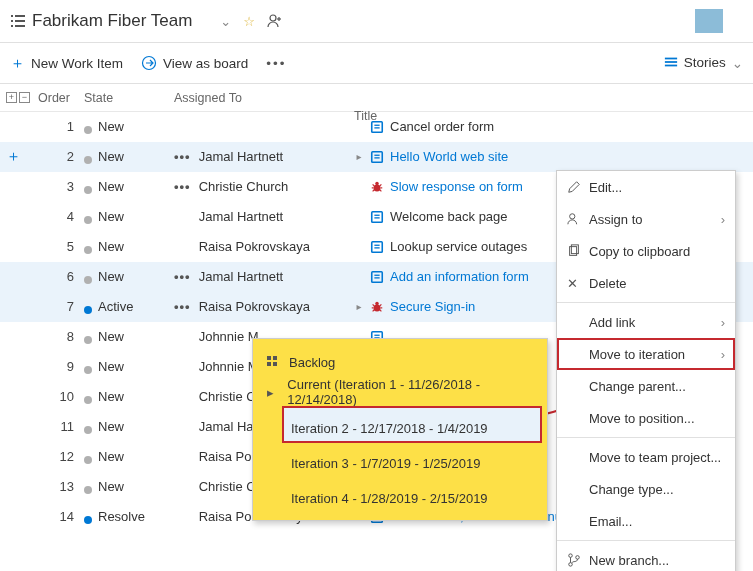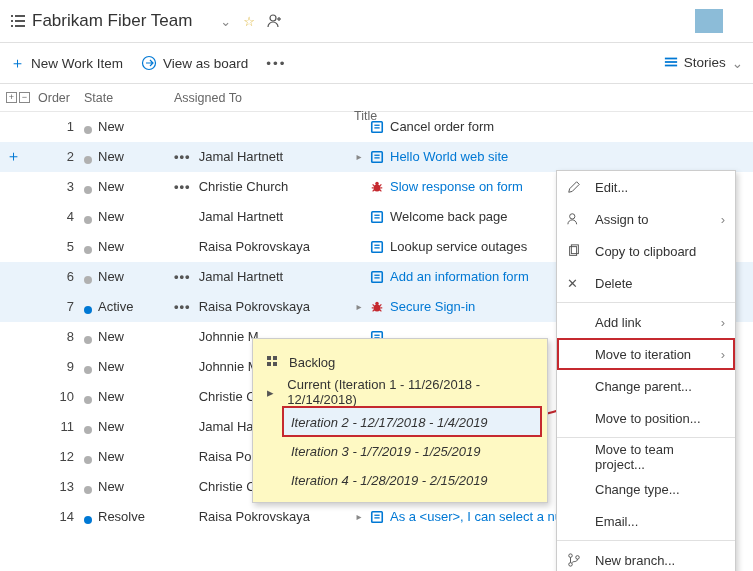--- a/index.html
+++ b/index.html
@@ -91,30 +91,30 @@
   .wi-icon.bug { color:#c5292f; }
   .title-text { white-space: nowrap; overflow: hidden; text-overflow: ellipsis; }
   .title-text.link { color:#0078d4; }
 
   
   .iter-menu {
     position: absolute;
     left: 252px;
     top: 338px;
     width: 296px;
-    background: #fef9c3;
+    background: #fde047;
     border: 1px solid #ccc;
     box-shadow: 2px 3px 6px rgba(0,0,0,0.2);
     padding: 8px 0 8px 0;
     z-index: 5;
   }
   .iter-menu .row-item { display:flex; align-items:center; height:30px; padding: 0 14px; font-size:13px; }
   .iter-menu .row-item .iicon { width:22px; color:#555; }
   .iter-menu .section { color:#777; font-size:12px; font-weight:600; padding: 8px 14px 4px 38px; letter-spacing:0.5px; }
-  .iter-menu .option { padding: 8px 14px 6px 38px; font-size:13px;font-style:italic; }
+  .iter-menu .option { padding: 14px 14px 6px 38px; font-size:13px; }
   .iter-menu .option.hl {
     background: #e8f2fa;
     outline: 2.5px solid #c5292f;
     outline-offset: -1px;
     margin: 0 6px 0 30px;
     padding-left: 8px;
   }
 
   
   .ctx {
@@ -123,21 +123,21 @@
     top: 170px;
     width: 180px;
     background: #fff;
     border: 1px solid #ccc;
     box-shadow: 2px 3px 6px rgba(0,0,0,0.2);
     z-index: 6;
     font-size: 13px;
   }
   .ctx .citem { display:flex; align-items:center; height:32px; padding: 0 10px; }
   .ctx .citem .cicon { width:22px; color:#555; display:flex; align-items:center; }
-  .ctx .citem .clabel { flex:1;margin-left:6px; }
+  .ctx .citem .clabel { flex:1; }
   .ctx .citem .carrow { color:#888; }
   .ctx .citem.hl { outline: 2.5px solid #c5292f; outline-offset: -2px; }
   .ctx .sep { height:1px; background:#e0e0e0; margin:3px 0; }
   .cicon.delete { color:#c5292f; }
 
   
   .red-arrow {
     position:absolute;
     left: 442px;
     top: 350px;

